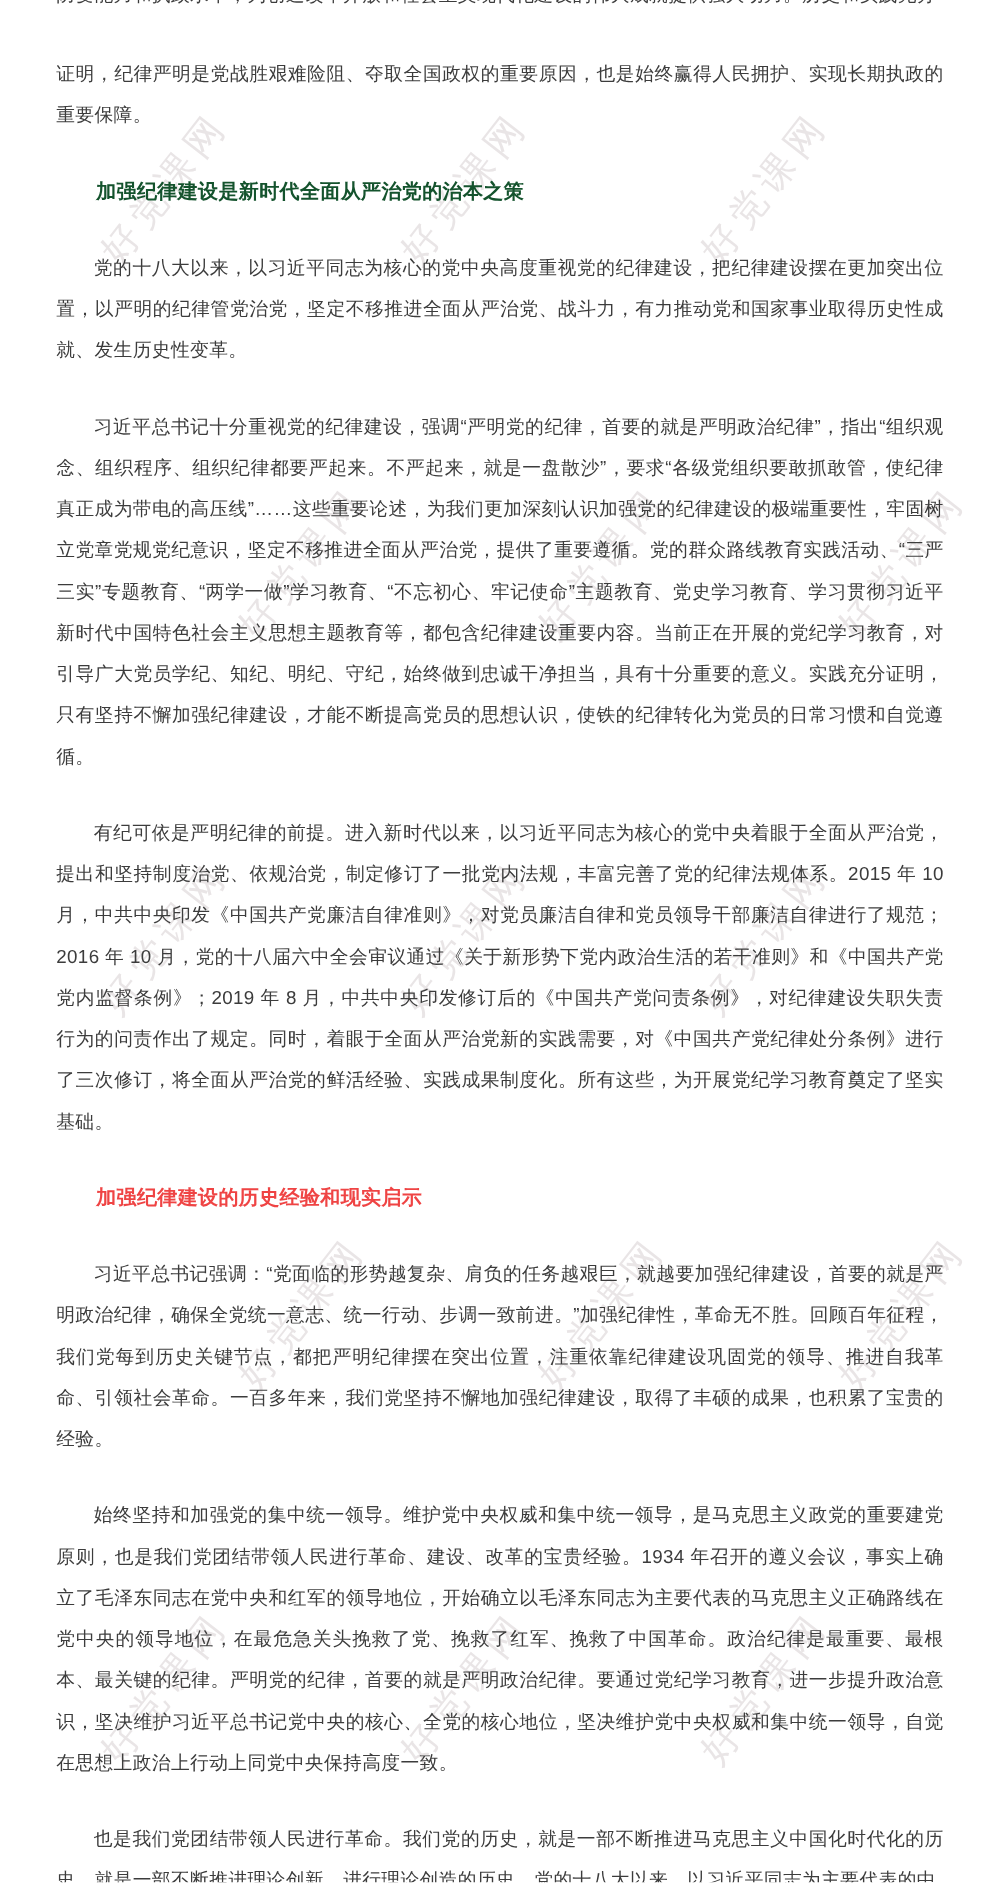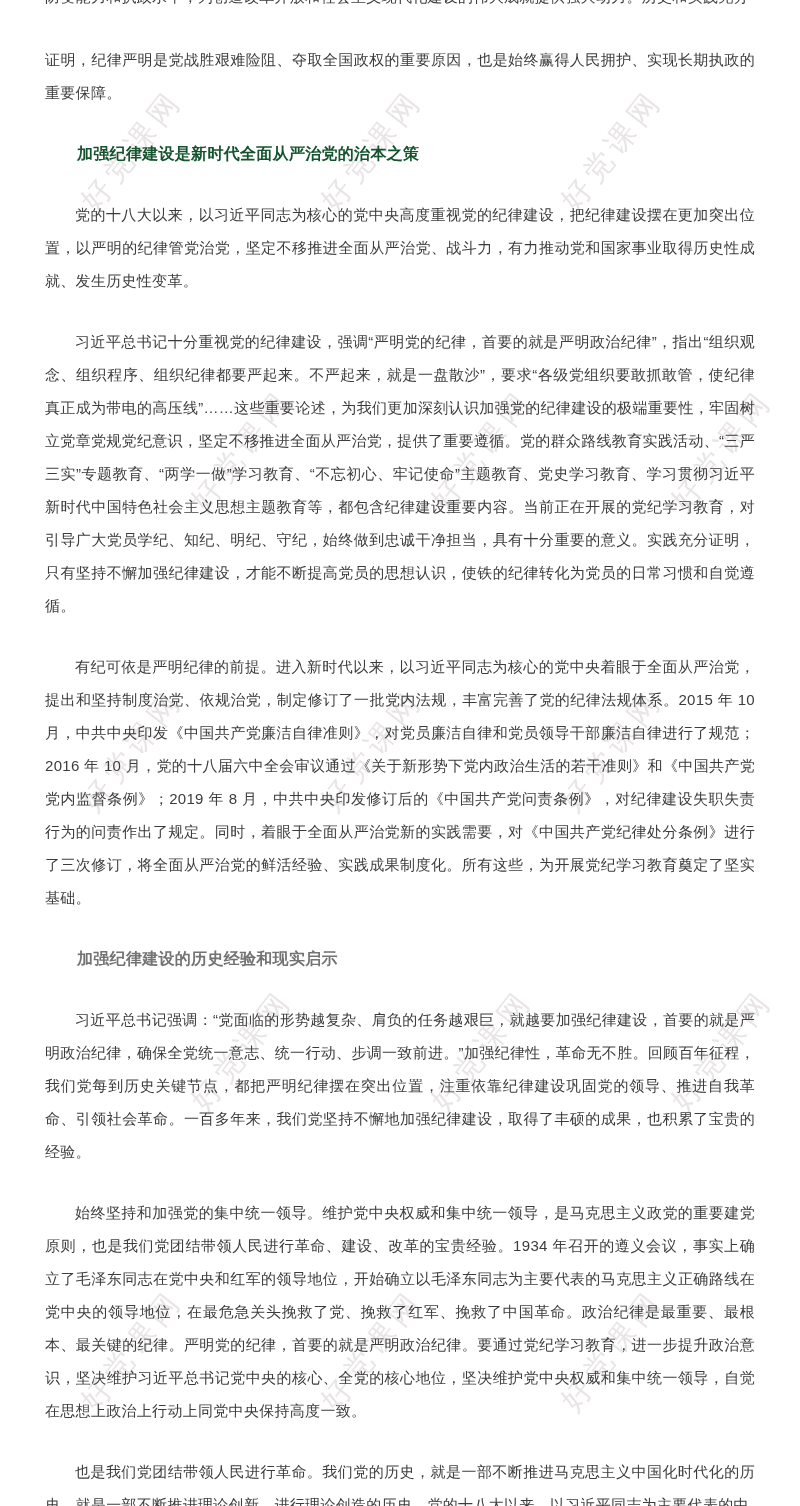--- a/index.html
+++ b/index.html
@@ -100,21 +100,21 @@
       <span class="watermark" style="left: 540px; top: 1330px; color: rgba(198, 187, 190, 0.38);">好党课网</span>
     </div>
 
   <div class="content" id="article" style="color: rgb(60, 60, 60);">
       <p class="body-para clip-top">防变能力和执政水平，为创造改革开放和社会主义现代化建设的伟大成就提供强大动力。历史和实践充分</p>
       <p class="body-para continuation">证明，纪律严明是党战胜艰难险阻、夺取全国政权的重要原因，也是始终赢得人民拥护、实现长期执政的重要保障。</p>
       <h3 class="section-heading" style="color: #14532d;">加强纪律建设是新时代全面从严治党的治本之策</h3>
       <p class="body-para indent">党的十八大以来，以习近平同志为核心的党中央高度重视党的纪律建设，把纪律建设摆在更加突出位置，以严明的纪律管党治党，坚定不移推进全面从严治党、战斗力，有力推动党和国家事业取得历史性成就、发生历史性变革。</p>
       <p class="body-para indent">习近平总书记十分重视党的纪律建设，强调“严明党的纪律，首要的就是严明政治纪律”，指出“组织观念、组织程序、组织纪律都要严起来。不严起来，就是一盘散沙”，要求“各级党组织要敢抓敢管，使纪律真正成为带电的高压线”……这些重要论述，为我们更加深刻认识加强党的纪律建设的极端重要性，牢固树立党章党规党纪意识，坚定不移推进全面从严治党，提供了重要遵循。党的群众路线教育实践活动、“三严三实”专题教育、“两学一做”学习教育、“不忘初心、牢记使命”主题教育、党史学习教育、学习贯彻习近平新时代中国特色社会主义思想主题教育等，都包含纪律建设重要内容。当前正在开展的党纪学习教育，对引导广大党员学纪、知纪、明纪、守纪，始终做到忠诚干净担当，具有十分重要的意义。实践充分证明，只有坚持不懈加强纪律建设，才能不断提高党员的思想认识，使铁的纪律转化为党员的日常习惯和自觉遵循。</p>
       <p class="body-para indent">有纪可依是严明纪律的前提。进入新时代以来，以习近平同志为核心的党中央着眼于全面从严治党，提出和坚持制度治党、依规治党，制定修订了一批党内法规，丰富完善了党的纪律法规体系。2015 年 10 月，中共中央印发《中国共产党廉洁自律准则》，对党员廉洁自律和党员领导干部廉洁自律进行了规范；2016 年 10 月，党的十八届六中全会审议通过《关于新形势下党内政治生活的若干准则》和《中国共产党党内监督条例》；2019 年 8 月，中共中央印发修订后的《中国共产党问责条例》，对纪律建设失职失责行为的问责作出了规定。同时，着眼于全面从严治党新的实践需要，对《中国共产党纪律处分条例》进行了三次修订，将全面从严治党的鲜活经验、实践成果制度化。所有这些，为开展党纪学习教育奠定了坚实基础。</p>
-      <h3 class="section-heading" style="color: #737373;">加强纪律建设的历史经验和现实启示</h3>
+      <h3 class="section-heading" style="color: #ef4444;">加强纪律建设的历史经验和现实启示</h3>
       <p class="body-para indent">习近平总书记强调：“党面临的形势越复杂、肩负的任务越艰巨，就越要加强纪律建设，首要的就是严明政治纪律，确保全党统一意志、统一行动、步调一致前进。”加强纪律性，革命无不胜。回顾百年征程，我们党每到历史关键节点，都把严明纪律摆在突出位置，注重依靠纪律建设巩固党的领导、推进自我革命、引领社会革命。一百多年来，我们党坚持不懈地加强纪律建设，取得了丰硕的成果，也积累了宝贵的经验。</p>
       <p class="body-para indent">始终坚持和加强党的集中统一领导。维护党中央权威和集中统一领导，是马克思主义政党的重要建党原则，也是我们党团结带领人民进行革命、建设、改革的宝贵经验。1934 年召开的遵义会议，事实上确立了毛泽东同志在党中央和红军的领导地位，开始确立以毛泽东同志为主要代表的马克思主义正确路线在党中央的领导地位，在最危急关头挽救了党、挽救了红军、挽救了中国革命。政治纪律是最重要、最根本、最关键的纪律。严明党的纪律，首要的就是严明政治纪律。要通过党纪学习教育，进一步提升政治意识，坚决维护习近平总书记党中央的核心、全党的核心地位，坚决维护党中央权威和集中统一领导，自觉在思想上政治上行动上同党中央保持高度一致。</p>
       <p class="body-para indent">也是我们党团结带领人民进行革命。我们党的历史，就是一部不断推进马克思主义中国化时代化的历史，就是一部不断推进理论创新、进行理论创造的历史。党的十八大以来，以习近平同志为主要代表的中</p>
     </div>
 
   <div class="footer" style="color: rgb(159, 159, 159);">
   </div>
 
 </div>
 

